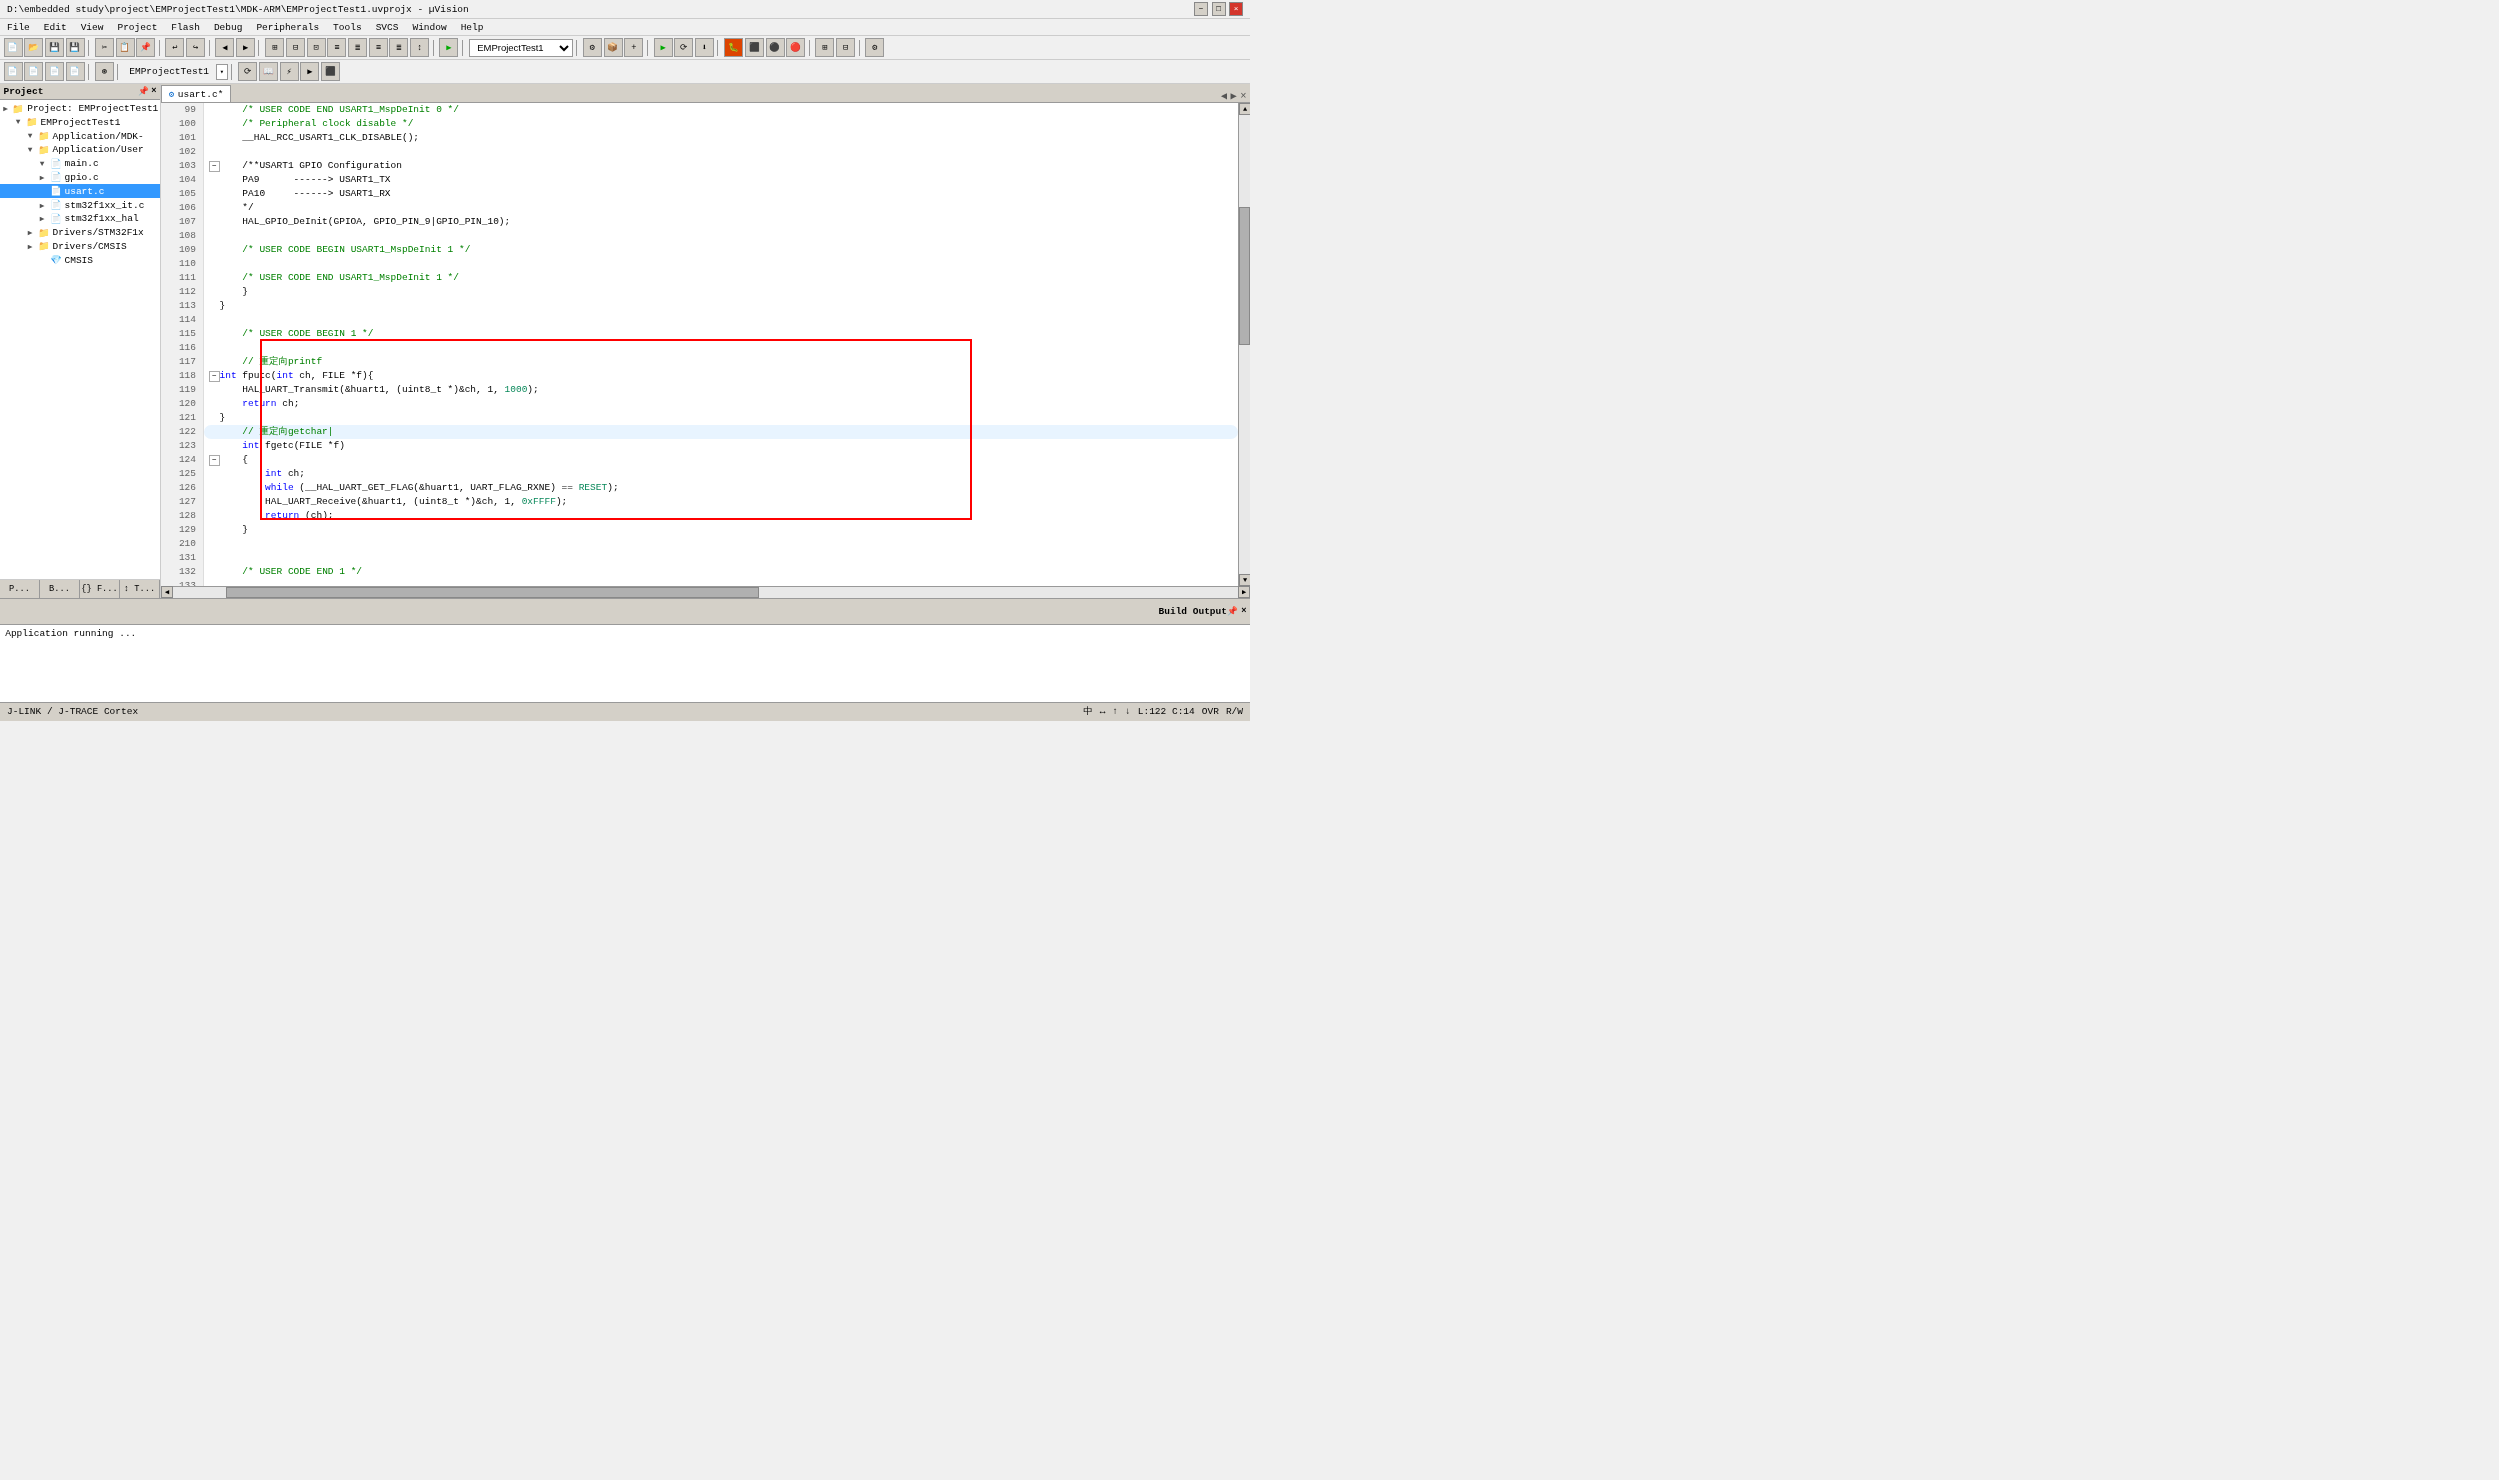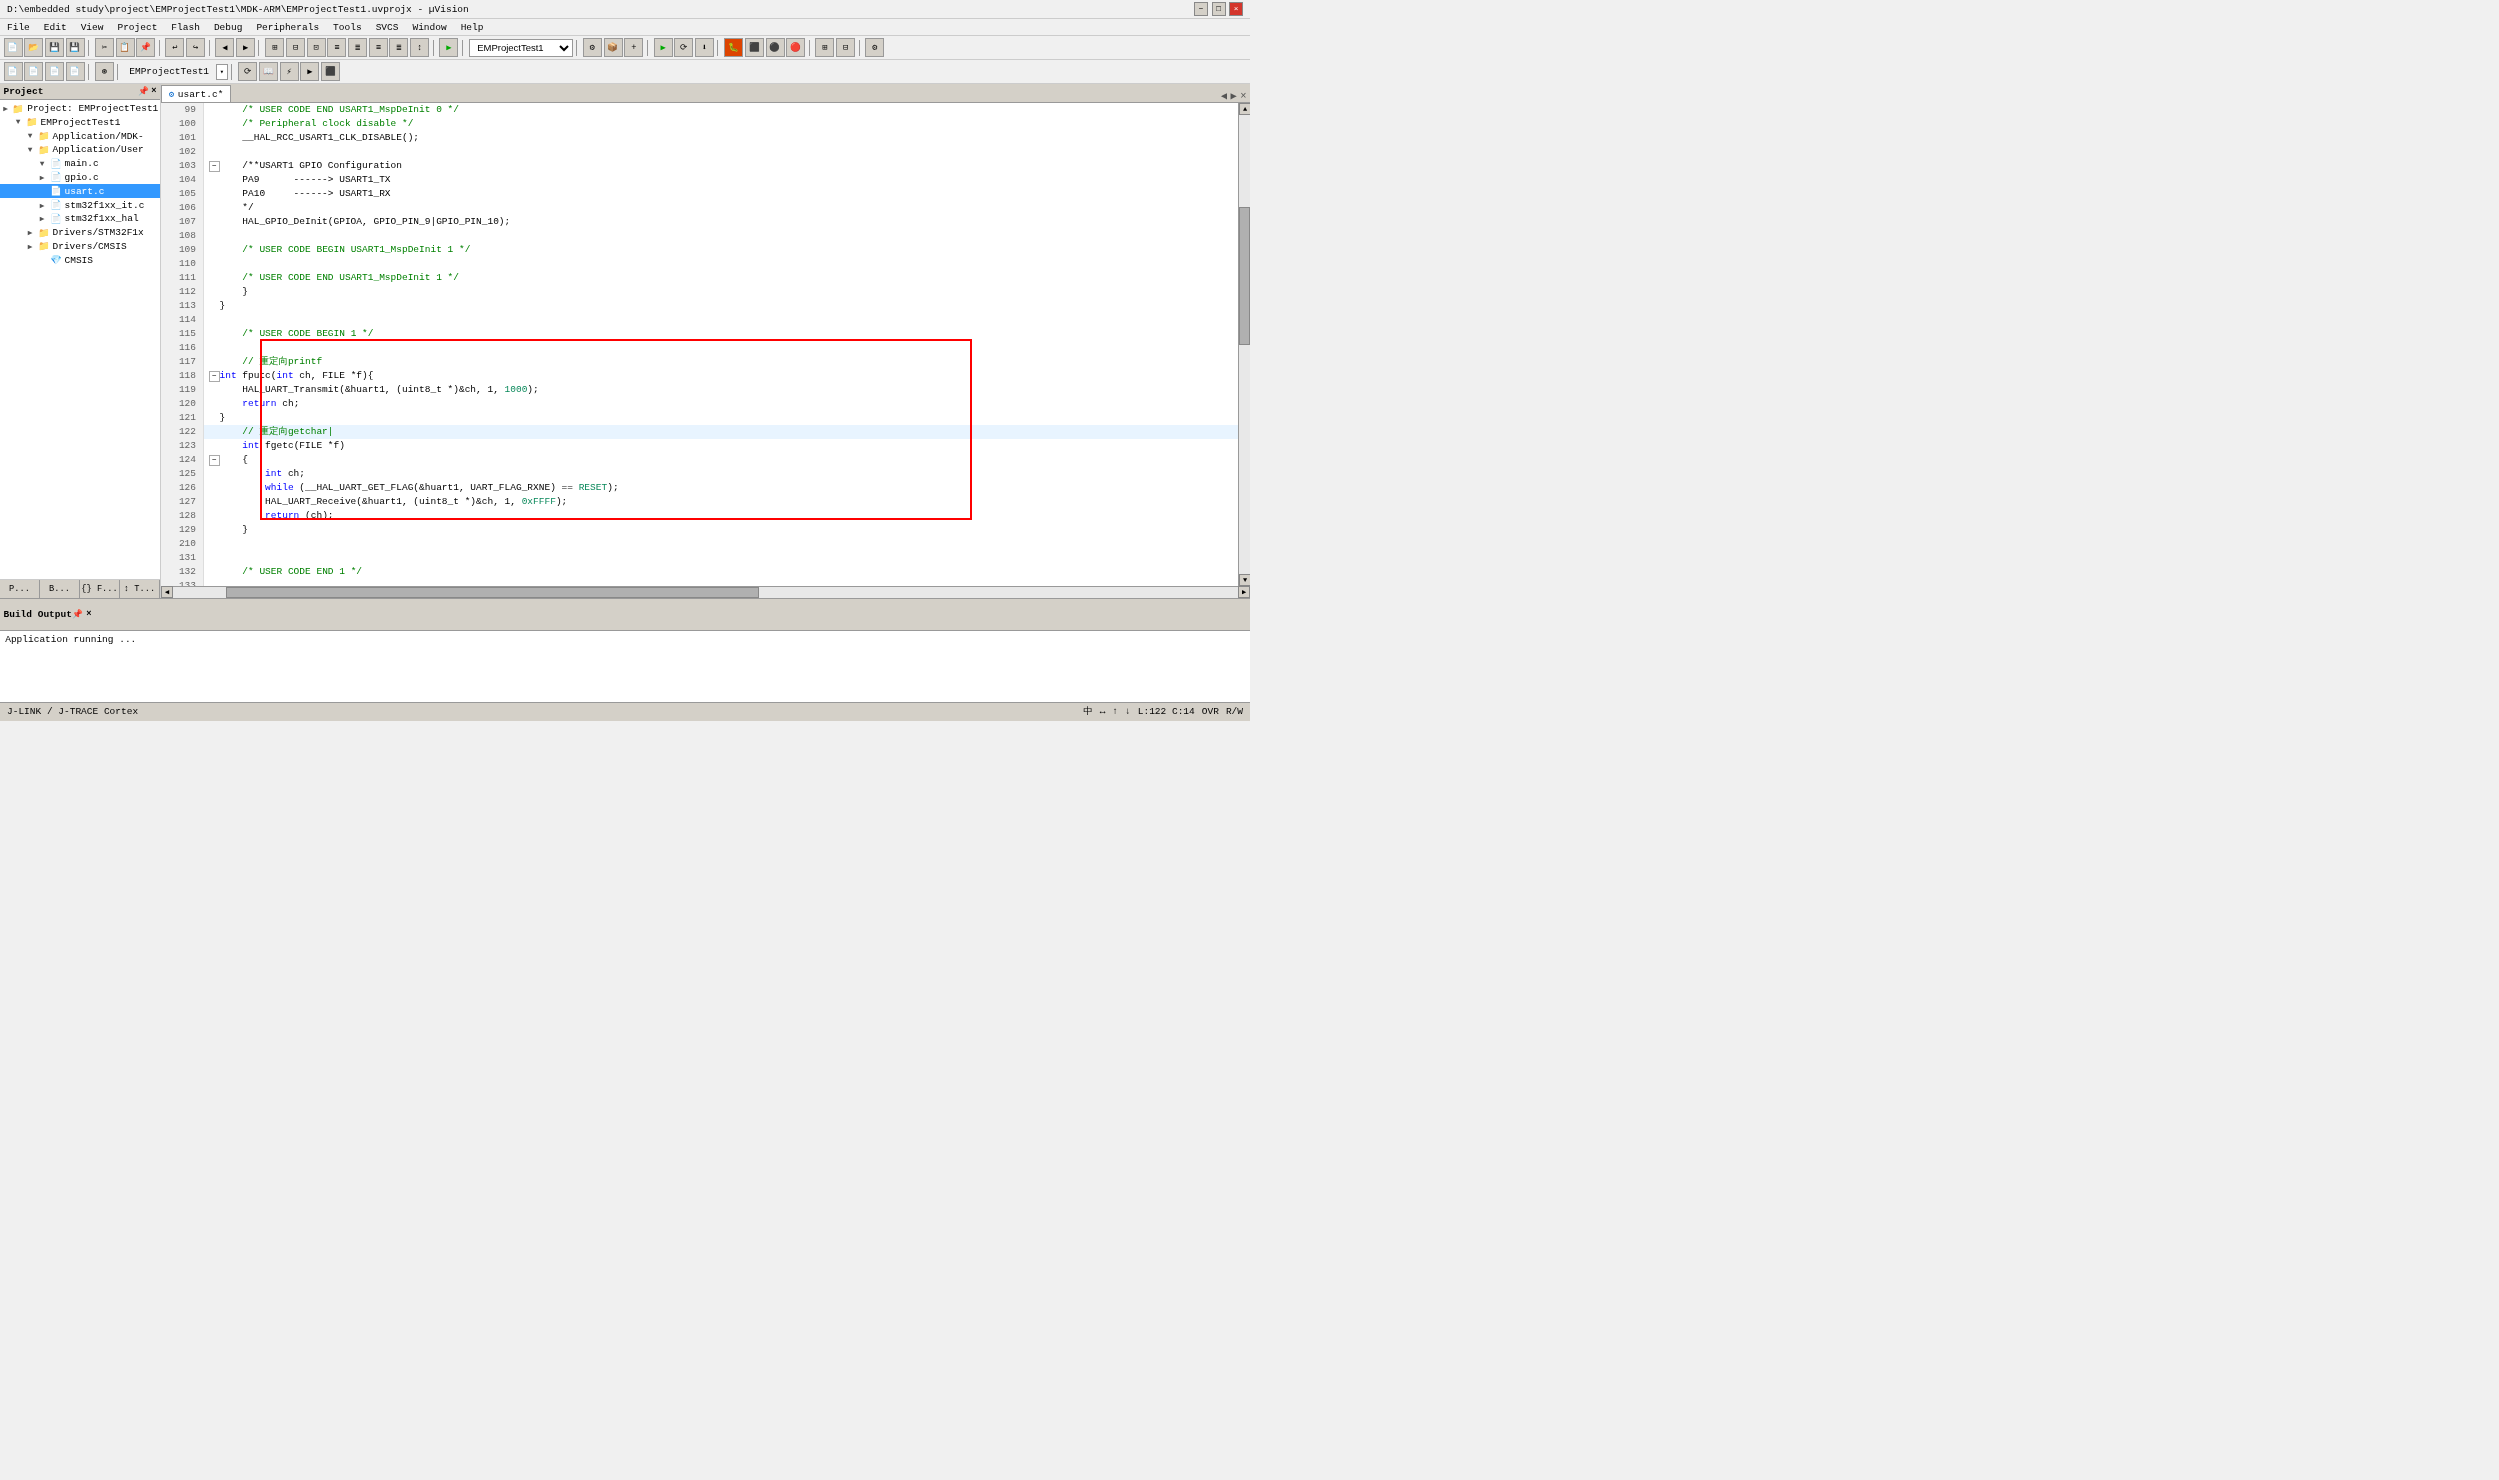--- a/index.html
+++ b/index.html
@@ -226,21 +226,21 @@
     .code-line {
       height: 14px;
       display: flex;
       align-items: flex-start;
       padding-left: 3.5px;
       white-space: pre;
       font-size: 9.5px;
       line-height: 14px;
       position: relative;
     }
-    .code-line.active-line { background: #e8f4ff; }
+    .code-line.active-line { background: #e8f4ff; border-radius: 7px; }
 
     
     .selection-box {
       position: absolute;
       border: 2.6px solid red;
       pointer-events: none;
       z-index: 10;
     }
 
     
@@ -312,24 +312,24 @@
     
     .build-output {
       height: 104px;
       background: #fff;
       border-top: 1.7px solid #999;
       display: flex;
       flex-direction: column;
     }
     .build-header {
       background: #d4d0c8;
-      height: 32px;
-      display: flex;
-      align-items: center;
-      justify-content: flex-start;
+      height: 26px;
+      display: flex;
+      align-items: center;
+      justify-content: flex-end;
       padding: 0 3.5px;
       font-size: 9.5px;
       font-weight: bold;
       border-bottom: 0.9px solid #999;
     }
     .build-content {
       flex: 1;
       overflow-y: auto;
       padding: 1.7px 5.2px;
       font-size: 9.5px;

